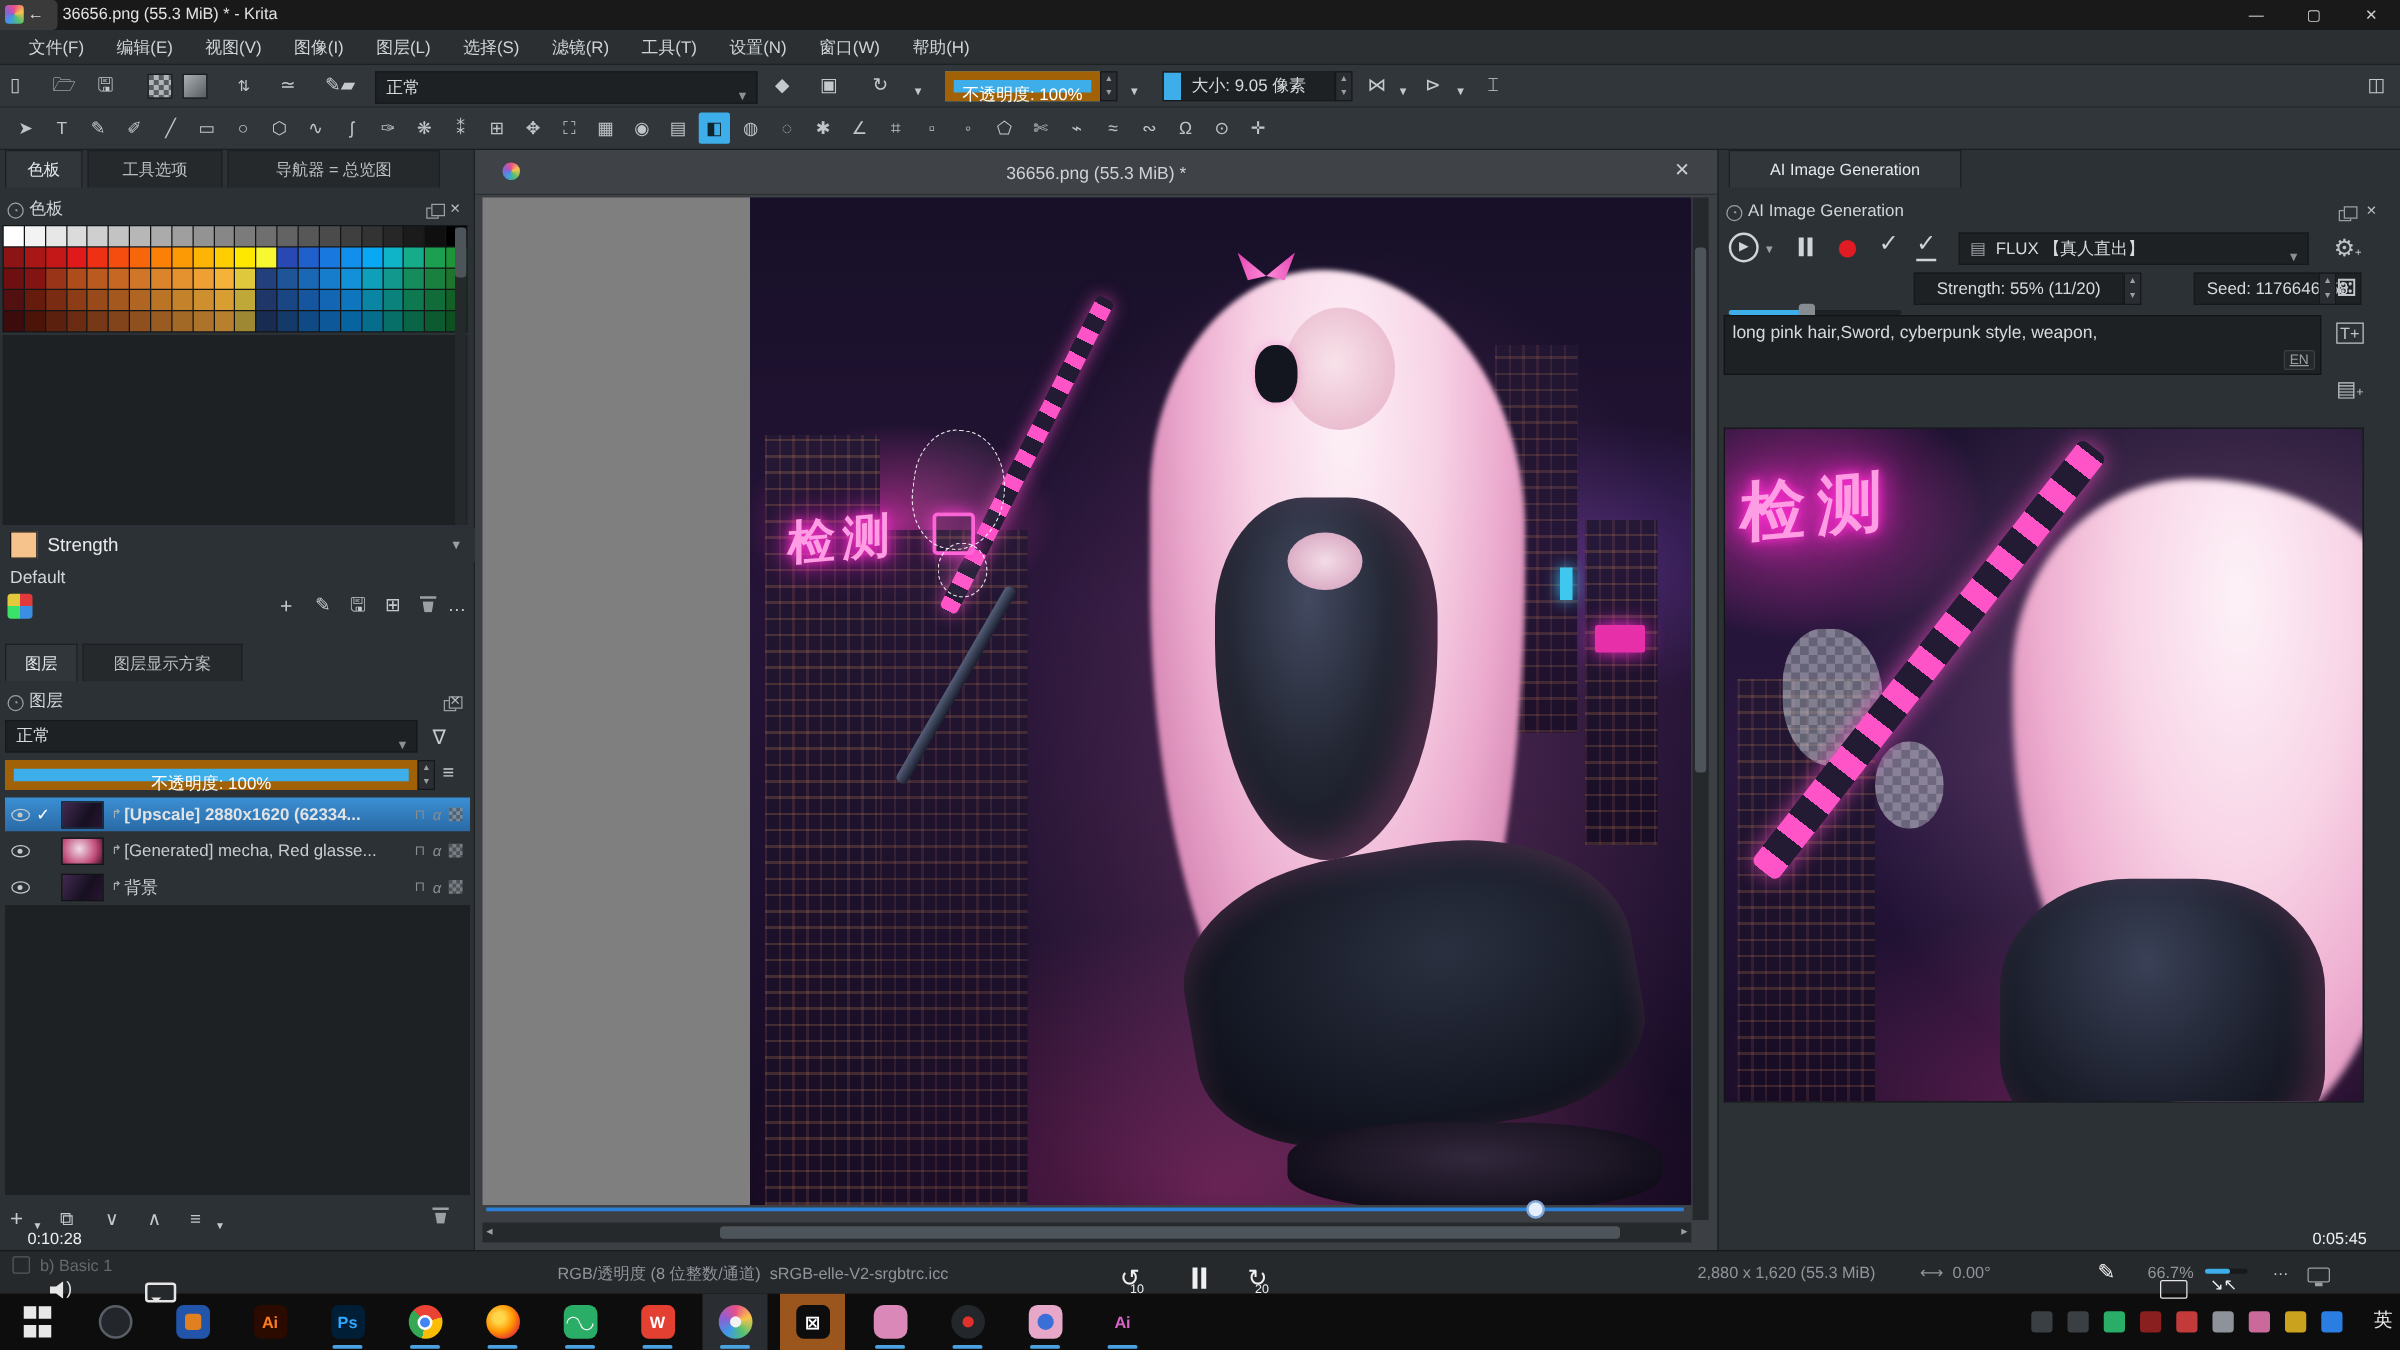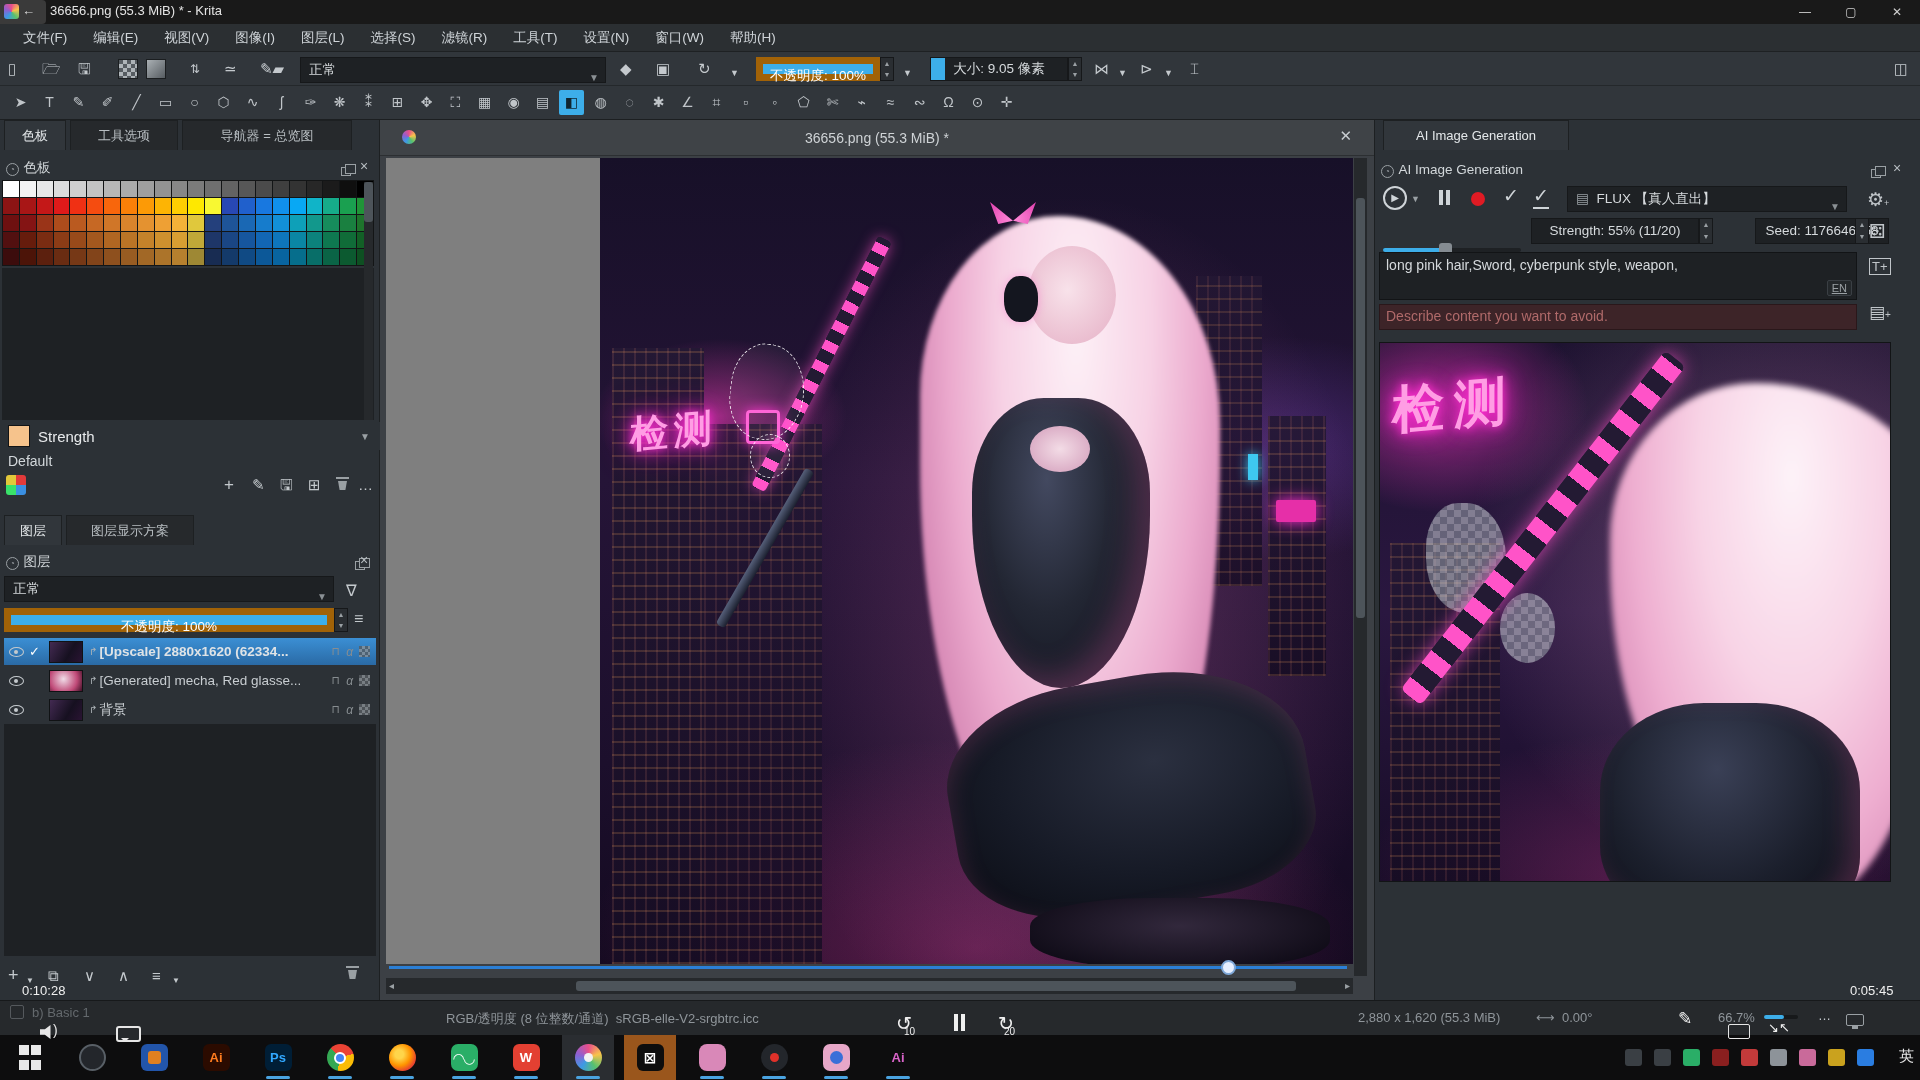--- a/index.html
+++ b/index.html
@@ -499,23 +499,20 @@
   <div class="abs spincol" style="left:480px;top:98px;height:26px;line-height:12px;">▲<br>▼</div>
   <span class="abs rt-ico" style="left:494px;top:100px;font-size:19px;">⚄</span>
 
   
   <div class="abs darkfield" style="left:4px;top:132px;width:478px;height:48px;padding:4px 6px;">
     <span>long pink hair,Sword, cyberpunk style, weapon,</span>
     <span class="en-badge" style="position:absolute;right:4px;bottom:3px;text-decoration:underline;">EN</span>
   </div>
   <span class="abs rt-ico" style="left:494px;top:138px;border:1.5px solid #c0c5c9;padding:0 2px;font-size:13px;">T+</span>
   
-  <div class="abs negfield" style="left:4px;top:184px;width:478px;height:26px;padding:3px 6px;">
-    <span>Describe content you want to avoid.</span>
-  </div>
   <span class="abs rt-ico" style="left:494px;top:182px;font-size:17px;">▤<span style="font-size:10px;">+</span></span>
 
   
   <div class="abs" id="preview-art" style="left:4px;top:222px;width:512px;height:540px;">
     <div class="tower" style="left:10px;top:200px;width:110px;height:340px;opacity:.9;"></div>
     <div class="checker" style="left:46px;top:160px;width:80px;height:110px;border-radius:40% 50% 45% 50%;"></div>
     <div class="checker" style="left:120px;top:250px;width:55px;height:70px;border-radius:50%;"></div>
     <div class="neon-sign" style="left:12px;top:28px;font-size:52px;letter-spacing:10px;">检测</div>
     <div class="abs" style="left:150px;top:-30px;width:26px;height:430px;transform:rotate(38deg);background:repeating-linear-gradient(0deg,#ff53c8 0 16px,#231a33 16px 34px);box-shadow:0 0 18px rgba(255,80,200,.7);border-radius:6px;"></div>
     <div class="abs" style="right:-50px;top:40px;width:330px;height:520px;filter:blur(3px);border-radius:44% 56% 40% 60%/30% 28% 64% 66%;background:radial-gradient(ellipse at 55% 18%,#fdf2f8 0%,#f8d4e6 36%,#eeaed0 62%,#d88ab6 82%,rgba(200,100,160,0) 100%);"></div>

